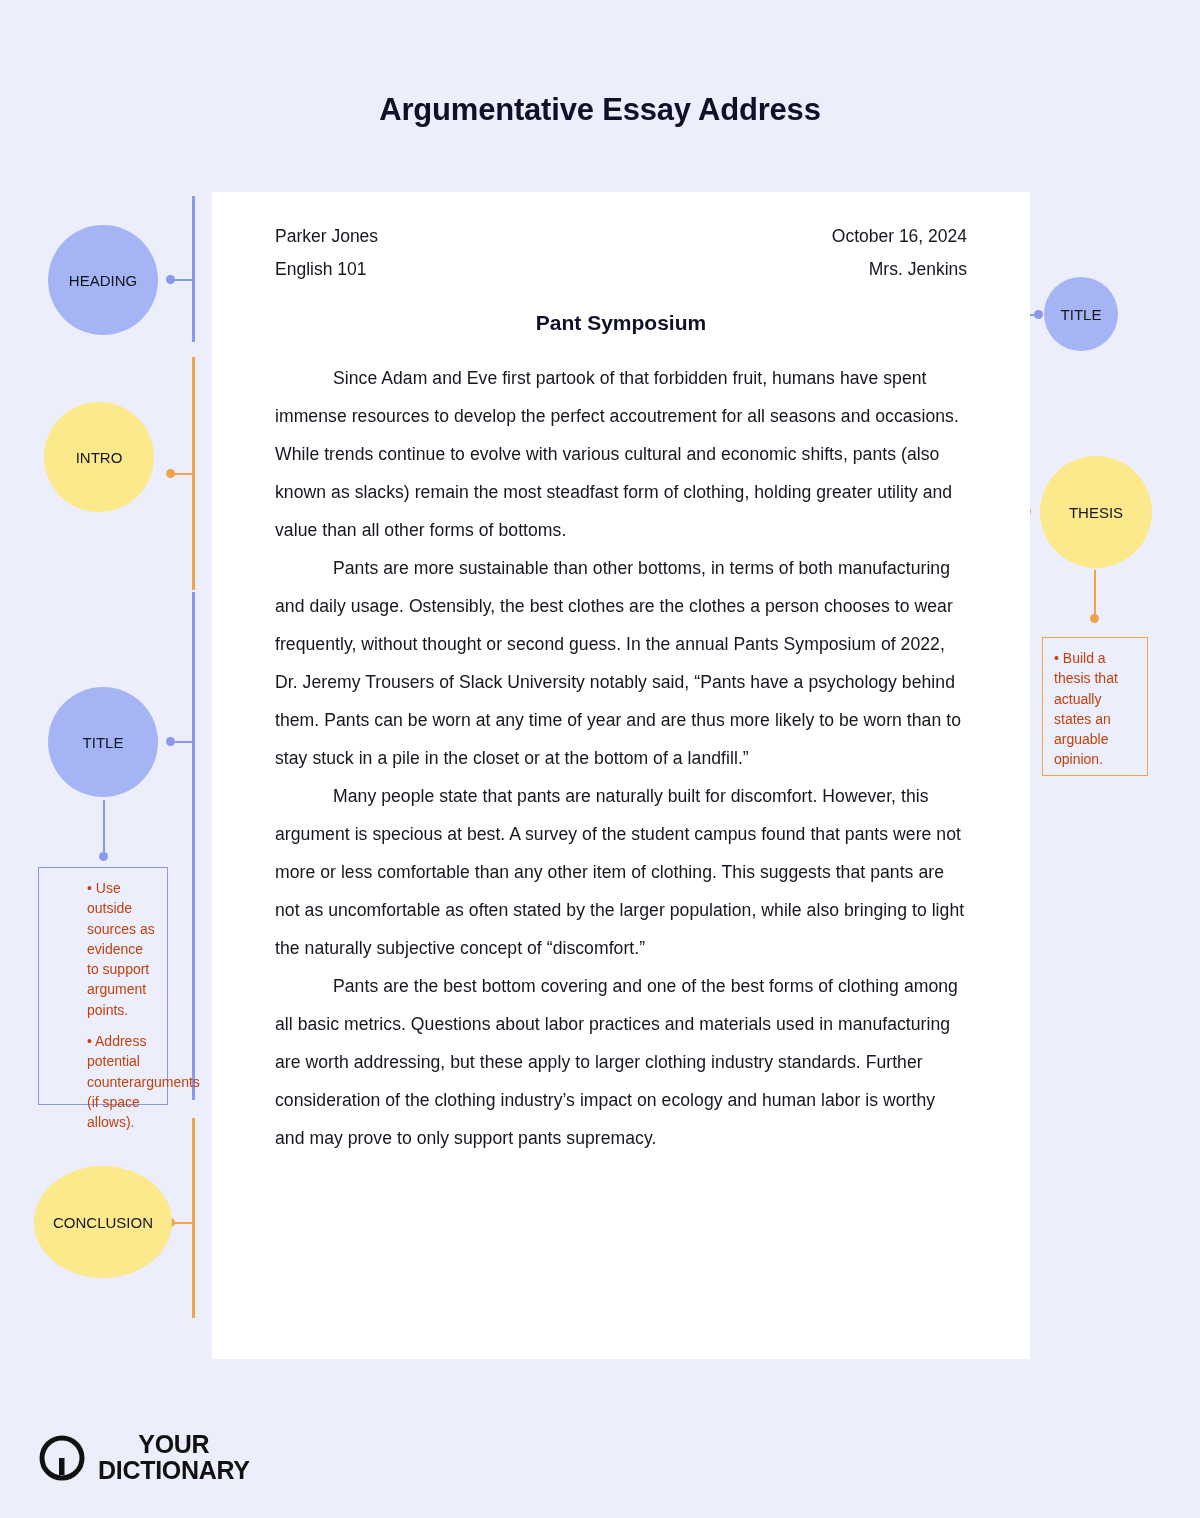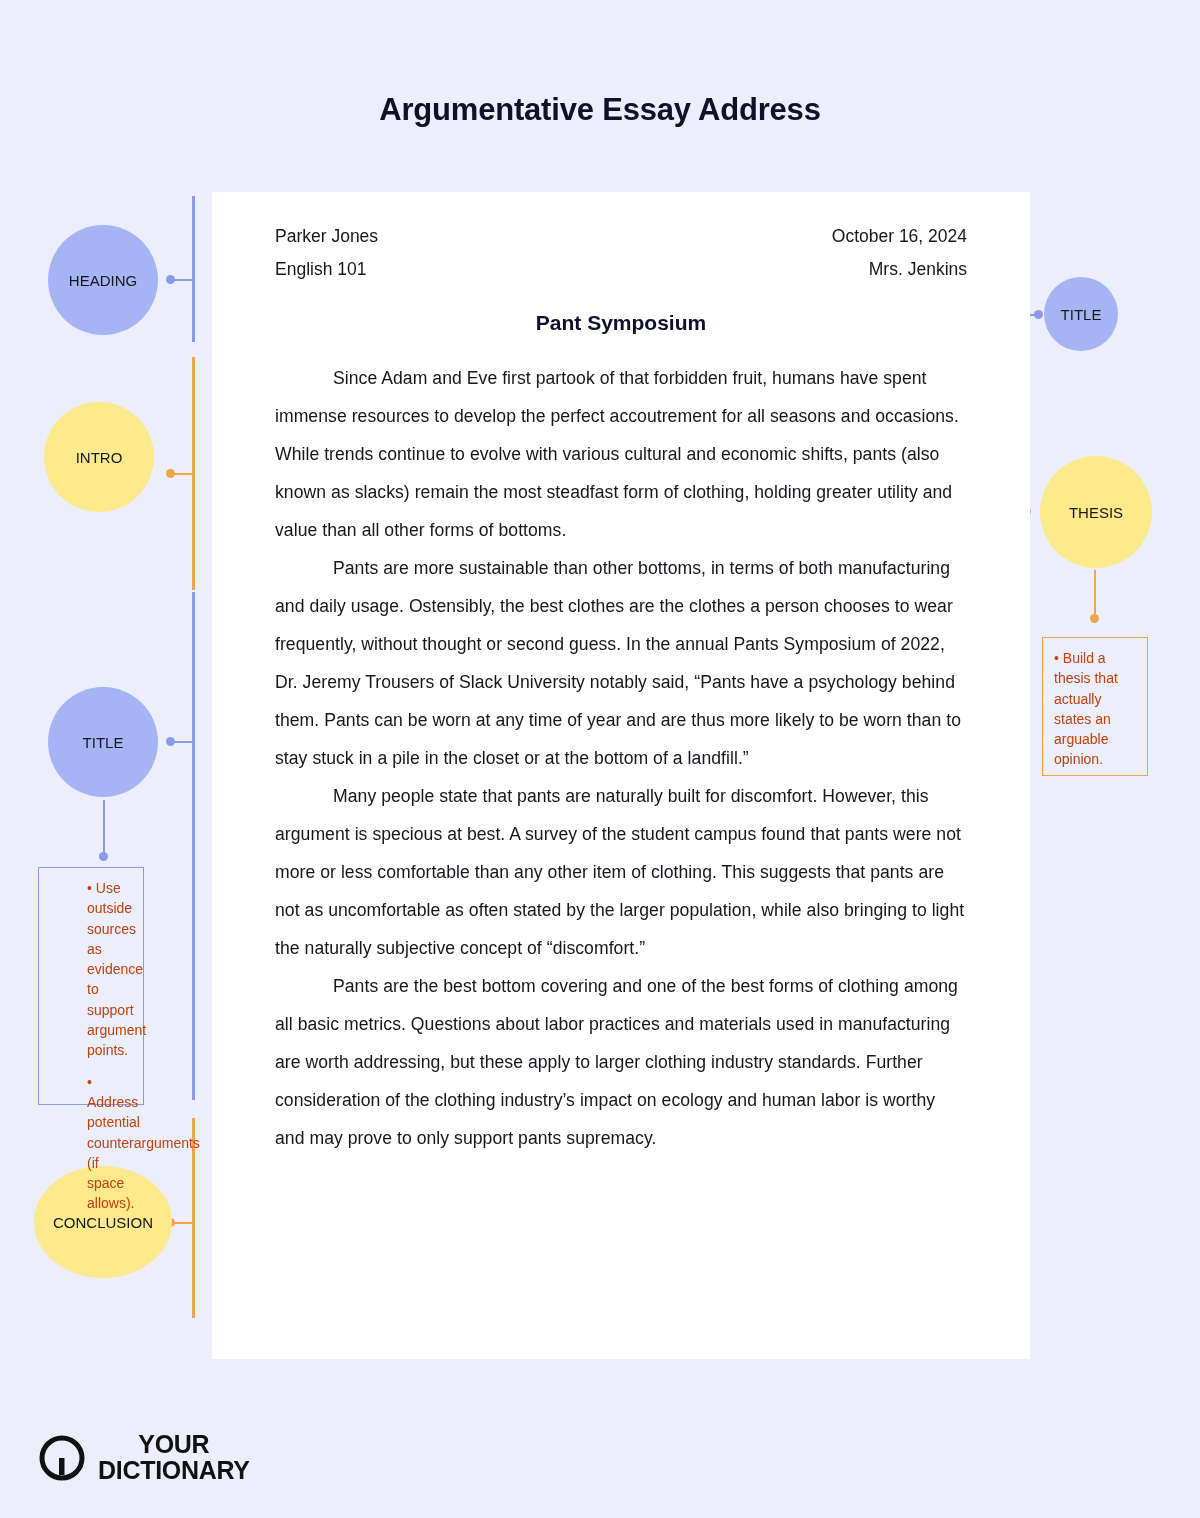--- a/index.html
+++ b/index.html
@@ -222,21 +222,21 @@
 </div>
 
 <div class="bubble yellow" style="left:1040px; top:456px; width:112px; height:112px;">
   <span>THESIS</span>
 </div>
 
 <div class="tipbox orange" style="left:1042px; top:637px; width:106px; height:139px;">
   <p>• Build a thesis that actually states an arguable opinion.</p>
 </div>
 
-<div class="tipbox blue" style="left:38px; top:867px; width:106px; height:238px;padding-left:48px;">
+<div class="tipbox blue" style="left:38px; top:867px; width:130px; height:238px;padding-left:48px;">
   <p>• Use outside sources as evidence to support argument points.</p>
   <p>• Address potential counterarguments (if space allows).</p>
 </div>
 
 <div class="logo">
   <div class="logo-mark">
     <svg width="48" height="48" viewBox="0 0 48 48" xmlns="http://www.w3.org/2000/svg">
       <circle cx="24" cy="24" r="20" fill="none" stroke="#111" stroke-width="5"></circle>
       <rect x="21" y="24" width="5.5" height="17" fill="#111"></rect>
     </svg>

